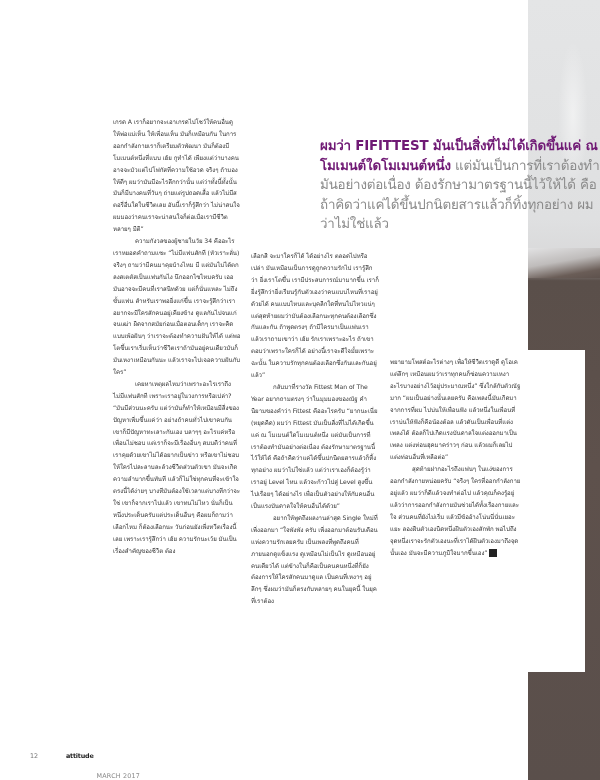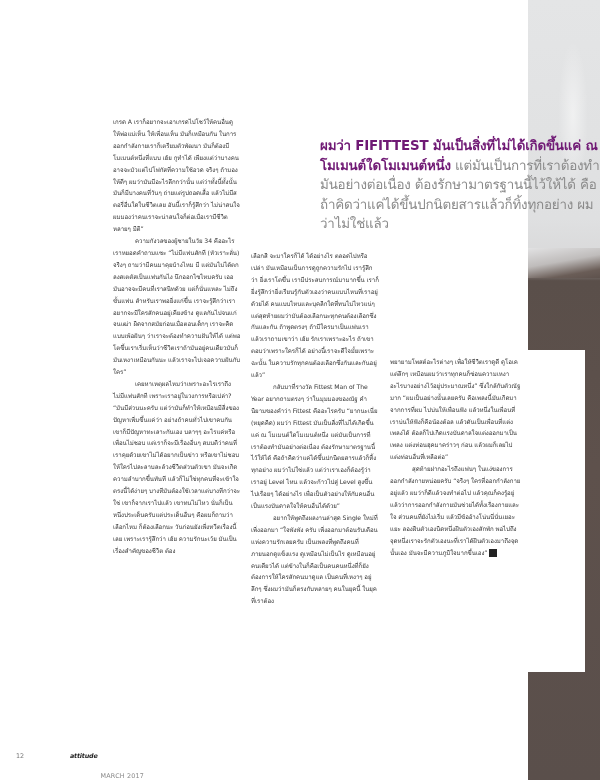--- a/index.html
+++ b/index.html
@@ -43,25 +43,25 @@
   .col-1 { left: 113px; top: 116px; width: 128px; }
   .col-2 { left: 251px; top: 250px; width: 128px; }
   .col-3 { left: 390px; top: 356px; width: 132px; }
   .end-mark {
     display: inline-block; width: 8px; height: 8px; background: #222; color: #fff;
     font-size: 6px; line-height: 8px; text-align: center; font-weight: bold; vertical-align: middle; margin-left: 2px;
   }
 
   
   .footer {
-    position: absolute; left: 16px; top: 750px; height: 12px;
+    position: absolute; left: 30px; top: 750px; height: 12px;
     font-size: 6.4px; line-height: 12px; color: #777; display: flex; align-items: center;
   }
   .footer .page-num { width: 22px; }
-  .footer .brand { font-weight: bold; color: #222; margin-left: 32px; margin-right: 3px; letter-spacing: -0.2px; font-style: italic; }
+  .footer .brand { font-weight: bold; color: #222; margin-left: 14px; margin-right: 3px; letter-spacing: -0.2px; }
   .footer .issue { color: #888; letter-spacing: 0.2px; margin-top: 40px; }
 </style>
 </head>
 <body>
 
 <div class="photo">
   <div class="highlight"></div>
   <div class="shoulder"></div>
 </div>
 <div class="col-right-bg"></div>

